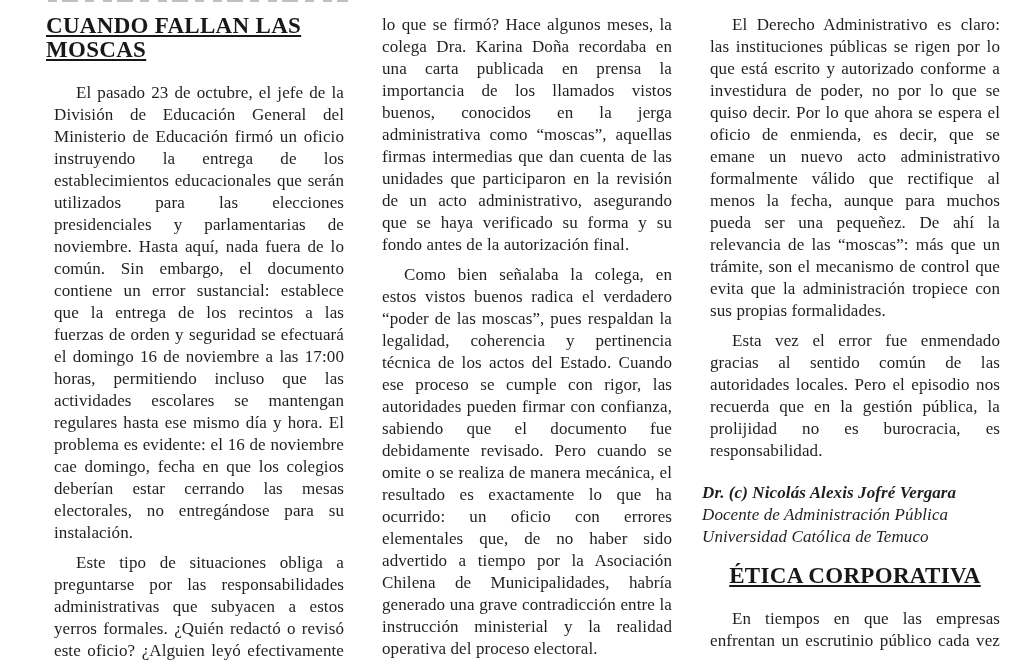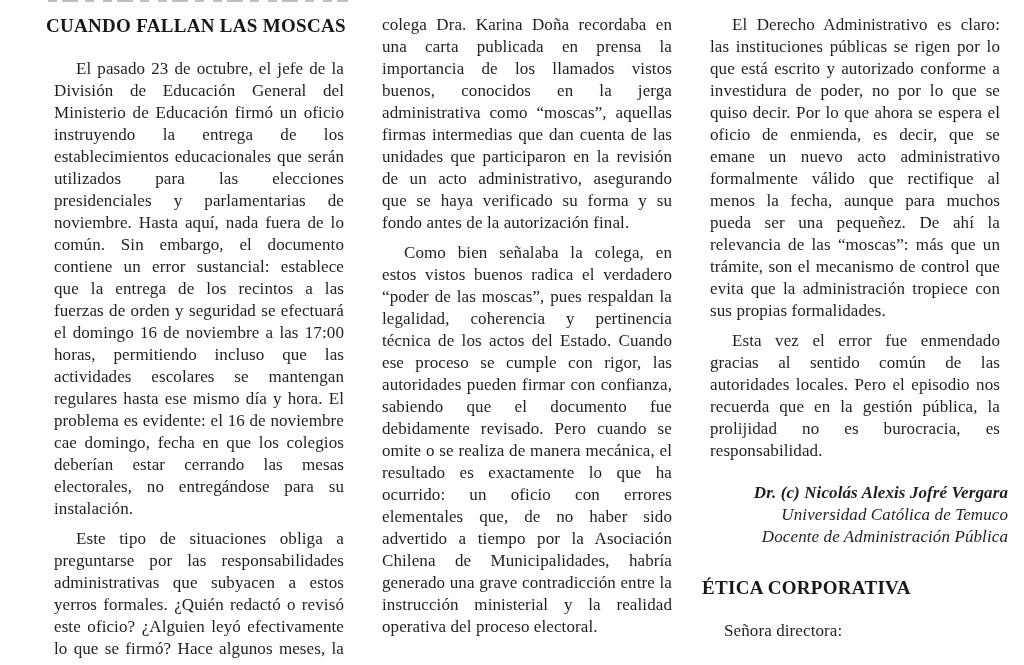--- a/index.html
+++ b/index.html
@@ -45,40 +45,41 @@
     overflow: hidden;
     font-size: 17px;
     line-height: 22px;
     text-align: justify;
     letter-spacing: 0.1px;
     hyphens: auto;
     -webkit-hyphens: auto;
   }
   .letter { display: block; }
   .letter-title {
-    font-size: 19px;
+    font-size: 23px;
     line-height: 24px;
     font-weight: 700;
     letter-spacing: 0.3px;
     margin: 0 0 20px 0;
     text-align: left;
     color: #181818;
+    text-decoration: underline;
   }
-  .letter + .letter .letter-title { margin-top: 28px; }
+  .letter + .letter .letter-title { margin-top: 16px; text-align: center; }
   .salutation {
     margin: 0;
     text-indent: 22px;
   }
   .letter-body p {
     margin: 8px;
     text-indent: 22px;
   }
   .signature {
     margin: 20px 0 20px 0;
-    text-align: right;
+    text-align: left;
     font-style: italic;
   }
   .signature .sig-name { font-weight: 700; }
 </style>
 </head>
 <body>
 
 <div class="page">
   <div class="top-fragment"></div>
 
@@ -88,27 +89,26 @@
       <h2 class="letter-title">CUANDO FALLAN LAS MOSCAS</h2>
       <div class="letter-body">
           <p>El pasado 23 de octubre, el jefe de la División de Educación General del Ministerio de Educación firmó un oficio instruyendo la entrega de los establecimientos educacionales que serán utilizados para las elecciones presidenciales y parlamentarias de noviembre. Hasta aquí, nada fuera de lo común. Sin embargo, el documento contiene un error sustancial: establece que la entrega de los recintos a las fuerzas de orden y seguridad se efectuará el domingo 16 de noviembre a las 17:00 horas, permitiendo incluso que las actividades escolares se mantengan regulares hasta ese mismo día y hora. El problema es evidente: el 16 de noviembre cae domingo, fecha en que los colegios deberían estar cerrando las mesas electorales, no entregándose para su instalación.</p>
           <p>Este tipo de situaciones obliga a preguntarse por las responsabilidades administrativas que subyacen a estos yerros formales. ¿Quién redactó o revisó este oficio? ¿Alguien leyó efectivamente lo que se firmó? Hace algunos meses, la colega Dra. Karina Doña recordaba en una carta publicada en prensa la importancia de los llamados vistos buenos, conocidos en la jerga administrativa como “moscas”, aquellas firmas intermedias que dan cuenta de las unidades que participaron en la revisión de un acto administrativo, asegurando que se haya verificado su forma y su fondo antes de la autorización final.</p>
           <p>Como bien señalaba la colega, en estos vistos buenos radica el verdadero “poder de las moscas”, pues respaldan la legalidad, coherencia y pertinencia técnica de los actos del Estado. Cuando ese proceso se cumple con rigor, las autoridades pueden firmar con confianza, sabiendo que el documento fue debidamente revisado. Pero cuando se omite o se realiza de manera mecánica, el resultado es exactamente lo que ha ocurrido: un oficio con errores elementales que, de no haber sido advertido a tiempo por la Asociación Chilena de Municipalidades, habría generado una grave contradicción entre la instrucción ministerial y la realidad operativa del proceso electoral.</p>
           <p>El Derecho Administrativo es claro: las instituciones públicas se rigen por lo que está escrito y autorizado conforme a investidura de poder, no por lo que se quiso decir. Por lo que ahora se espera el oficio de enmienda, es decir, que se emane un nuevo acto administrativo formalmente válido que rectifique al menos la fecha, aunque para muchos pueda ser una pequeñez. De ahí la relevancia de las “moscas”: más que un trámite, son el mecanismo de control que evita que la administración tropiece con sus propias formalidades.</p>
           <p>Esta vez el error fue enmendado gracias al sentido común de las autoridades locales. Pero el episodio nos recuerda que en la gestión pública, la prolijidad no es burocracia, es responsabilidad.</p>
         </div>
       <div class="signature">
         <div class="sig-name">Dr. (c) Nicolás Alexis Jofré Vergara</div>
+        <div>Docente de Administración Pública</div>
         <div>Universidad Católica de Temuco</div>
-        <div>Docente de Administración Pública</div>
       </div>
     </section>
 
     <section class="letter">
       <h2 class="letter-title">ÉTICA CORPORATIVA</h2>
-      <p class="salutation">Señora directora:</p>
       <div class="letter-body">
           <p>En tiempos en que las empresas enfrentan un escrutinio público cada vez mayor, la ética corporativa forma de</p>
         </div>
     </section>
 
   </div>
 </div>
 
 </body></html>

